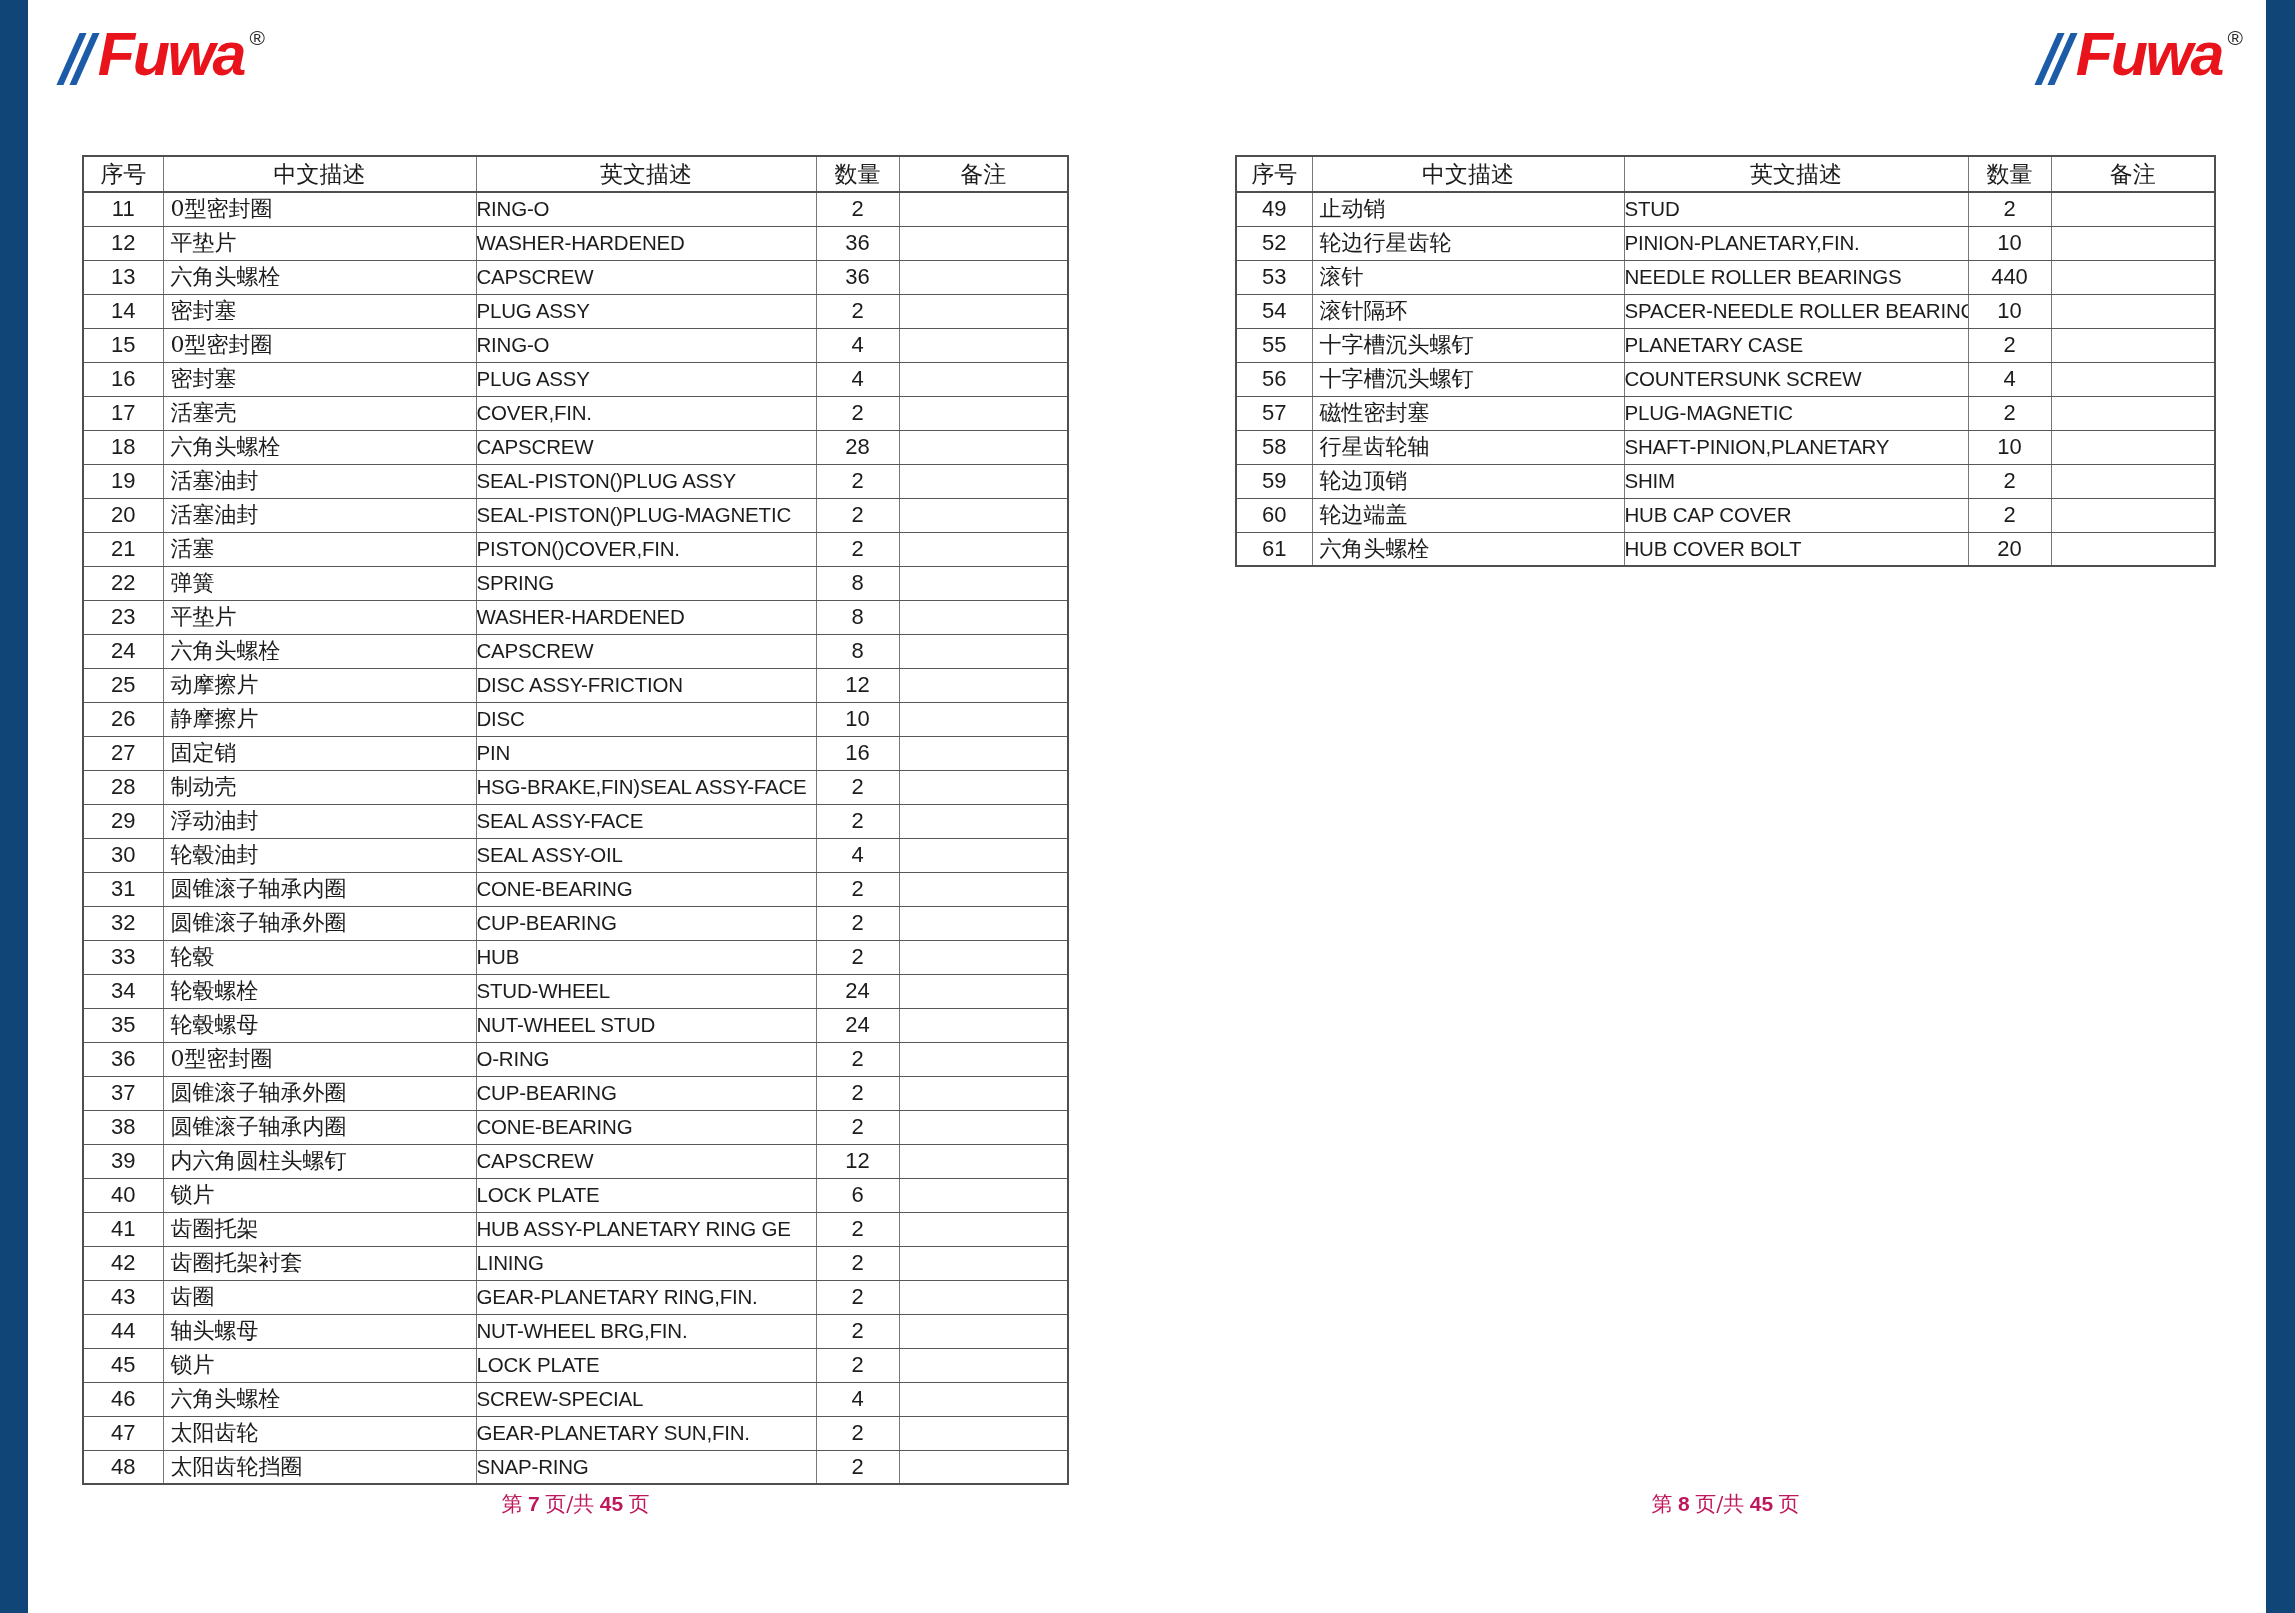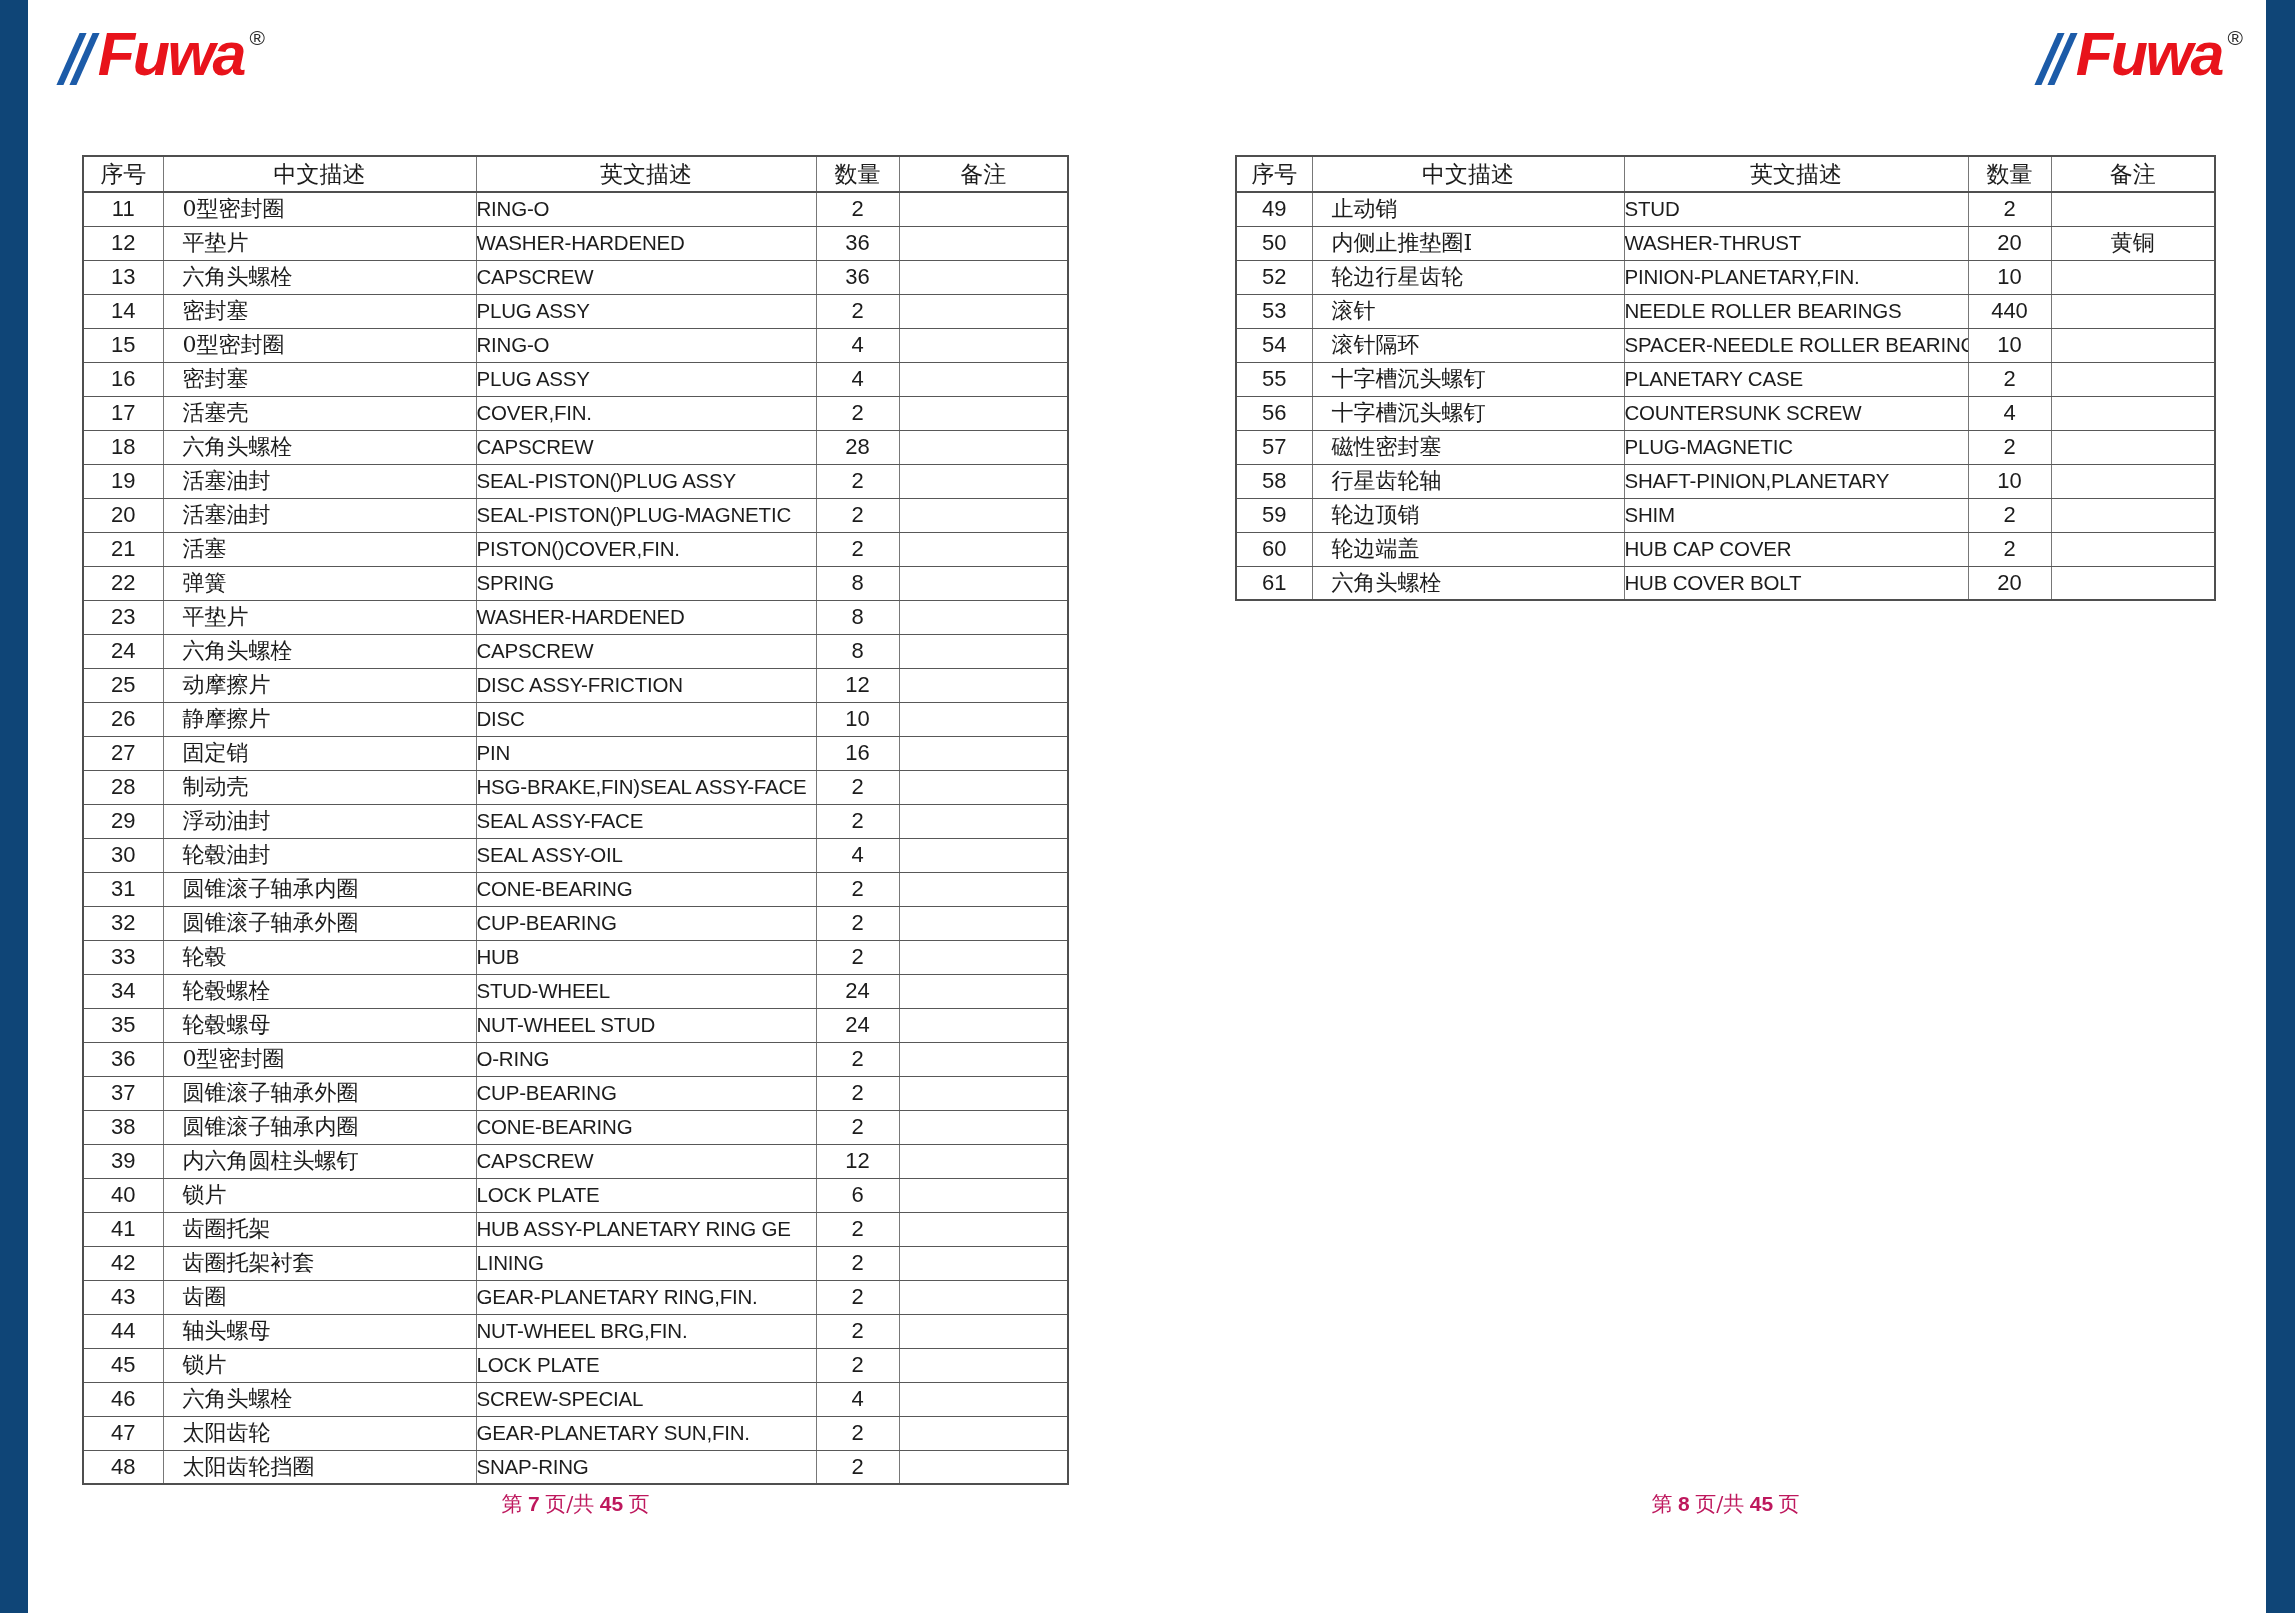--- a/index.html
+++ b/index.html
@@ -49,21 +49,21 @@
     border-bottom:2.4px solid #4f4f4f;
     font-family:"DejaVu Serif","Liberation Serif",serif;
     font-weight:normal;font-size:23px;text-align:center;
   }
   .parts-table td.no,.parts-table td.qty{
     font-family:"Liberation Sans",sans-serif;
     font-size:22px;text-align:center;
   }
   .parts-table td.cn{
     font-family:"DejaVu Serif","Liberation Serif",serif;
-    font-size:22px;text-align:left;padding-left:19px;
+    font-size:22px;text-align:left;padding-left:7px;
   }
   .parts-table td.en{
     font-family:"Liberation Sans",sans-serif;
     font-size:20.5px;text-align:left;padding-left:0;letter-spacing:-0.2px;
   }
   .parts-table td.note{
     font-family:"DejaVu Serif","Liberation Serif",serif;
     font-size:22px;text-align:center;
   }
 
@@ -409,27 +409,20 @@
     </thead>
   <tbody>
       <tr>
         <td class="no">49</td>
         <td class="cn">止动销</td>
         <td class="en">STUD</td>
         <td class="qty">2</td>
         <td class="note"></td>
       </tr>
       <tr>
-        <td class="no">50</td>
-        <td class="cn">内侧止推垫圈Ⅰ</td>
-        <td class="en">WASHER-THRUST</td>
-        <td class="qty">20</td>
-        <td class="note">黄铜</td>
-      </tr>
-      <tr>
         <td class="no">52</td>
         <td class="cn">轮边行星齿轮</td>
         <td class="en">PINION-PLANETARY,FIN.</td>
         <td class="qty">10</td>
         <td class="note"></td>
       </tr>
       <tr>
         <td class="no">53</td>
         <td class="cn">滚针</td>
         <td class="en">NEEDLE ROLLER BEARINGS</td>

